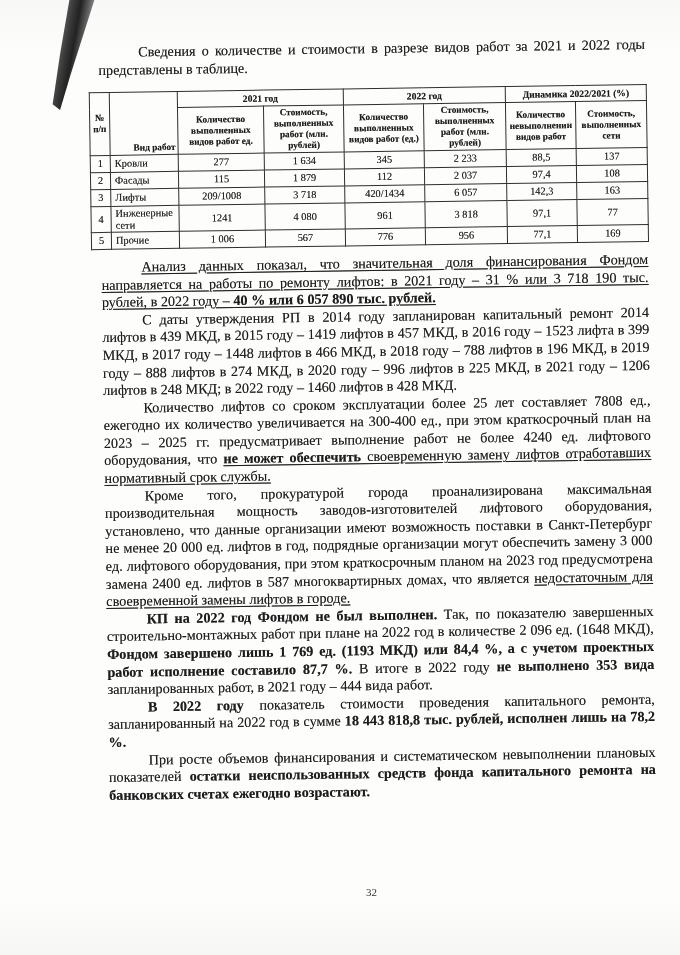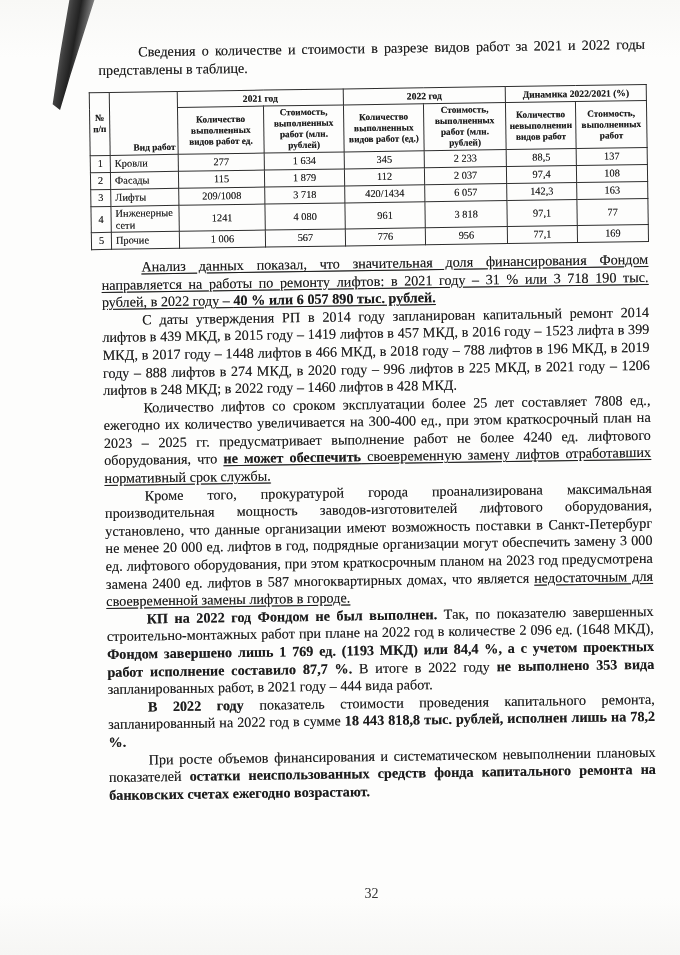--- a/index.html
+++ b/index.html
@@ -25,21 +25,21 @@
   .u{text-decoration:underline;text-underline-offset:2px;}
   
   table{border-collapse:collapse;width:557px;margin:0 0 9px -10px;table-layout:fixed;}
   th,td{border:1.5px solid #2e2e2e;padding:1px 2px;overflow:hidden;}
   thead th{font-size:9.3px;line-height:1.18;font-weight:bold;text-align:center;vertical-align:middle;}
   thead .grp{height:13px;font-size:9.6px;}
   tbody td{font-size:10.4px;line-height:1.1;text-align:center;vertical-align:middle;height:14px;}
   tbody td.kind{text-align:left;padding-left:4px;}
   .pagenum{
     position:absolute;left:98px;top:886px;width:547px;text-align:center;
-    font-size:14px;color:#333;
+    font-size:11px;color:#333;
   }
 </style>
 </head>
 <body>
 
 <div class="sheet">
   <div class="fold"></div>
 
   <div class="content">
 
@@ -65,21 +65,21 @@
           <th colspan="2" class="grp">2021 год</th>
           <th colspan="2" class="grp">2022 год</th>
           <th colspan="2" class="grp">Динамика 2022/2021 (%)</th>
         </tr>
         <tr>
           <th>Количество выполненных видов работ ед.</th>
           <th>Стоимость, выполненных работ (млн. рублей)</th>
           <th>Количество выполненных видов работ (ед.)</th>
           <th>Стоимость, выполненных работ (млн. рублей)</th>
           <th>Количество невыполнении видов работ</th>
-          <th>Стоимость, выполненных работ</th>
+          <th>Стоимость, выполненных сети</th>
         </tr>
       </thead>
       <tbody>
         <tr>
           <td>1</td>
           <td class="kind">Кровли</td>
           <td>277</td>
           <td>1 634</td>
           <td>345</td>
           <td>2 233</td>

